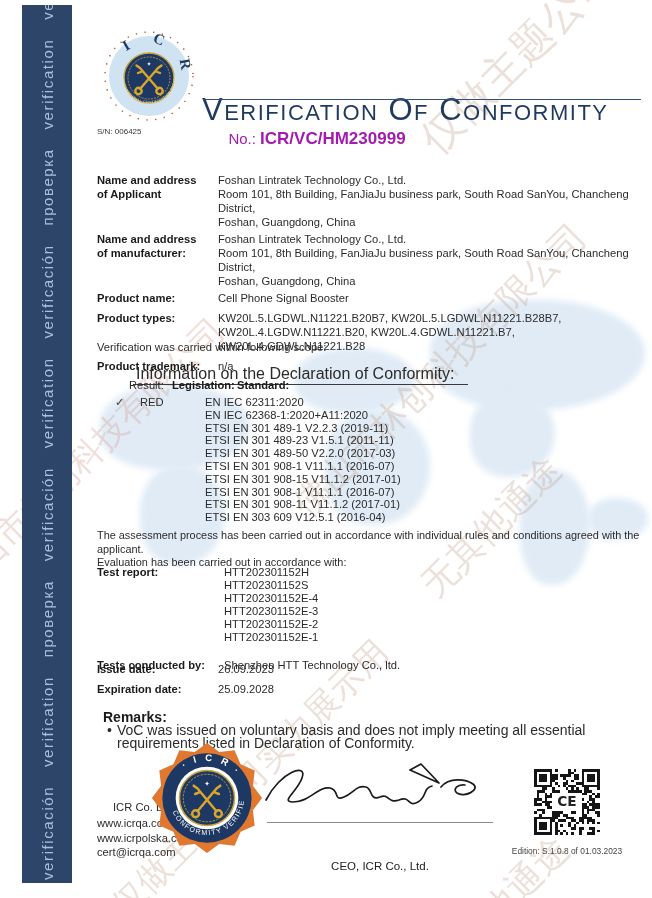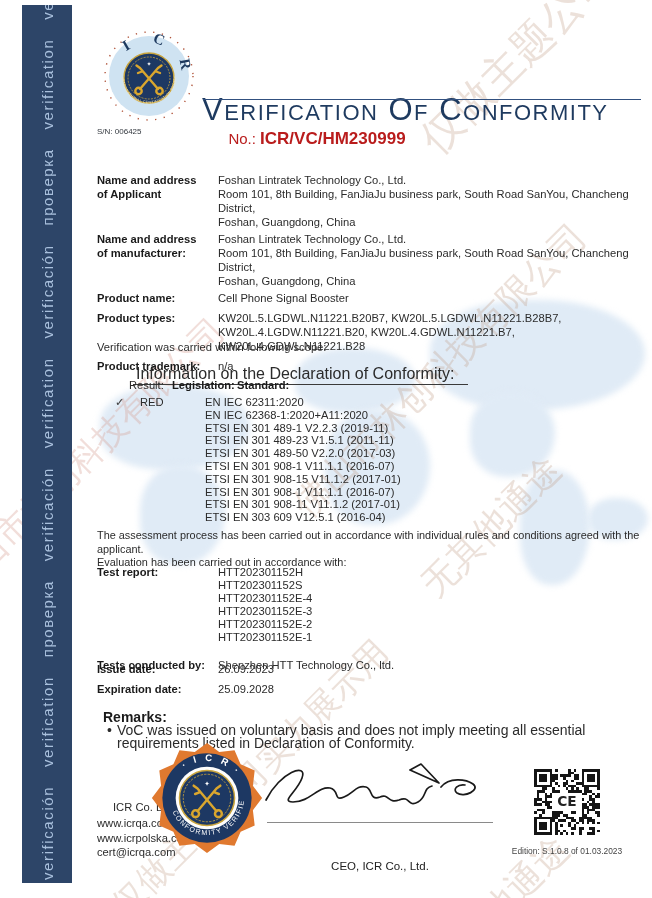--- a/index.html
+++ b/index.html
@@ -21,41 +21,41 @@
            display:flex;align-items:center;justify-content:center;overflow:hidden;}
   .sidebar-text{writing-mode:vertical-rl;transform:rotate(180deg);white-space:nowrap;max-height:872px;
                 font-size:15px;letter-spacing:1.6px;word-spacing:13px;color:#a9c0dd;}
   .content{position:absolute;left:0;top:0;width:652px;height:898px;z-index:3;}
   
   .logo{position:absolute;left:99px;top:26px;width:100px;height:100px;}
   .title{position:absolute;left:202px;top:44px;width:440px;font-variant:small-caps;
          font-size:31px;letter-spacing:1.5px;color:#1e3a5f;margin-top:48px;}
   .title-rule{position:absolute;left:203px;top:99px;width:438px;border-top:1.6px solid #31507f;}
   .sn{position:absolute;left:97px;top:127px;font-size:8px;color:#33383f;}
-  .certno{position:absolute;left:97px;top:129px;width:440px;text-align:center;font-size:15px;color:#b91c1c;}
+  .certno{position:absolute;left:97px;top:129px;width:440px;text-align:center;font-size:15px;color:#a21caf;}
   .certno b{font-size:17px;}
   
   .fields{position:absolute;left:97px;top:173px;width:545px;font-size:11.2px;line-height:14px;}
   .frow{display:grid;grid-template-columns:121px 1fr;}
   .flabel{font-weight:bold;color:#1a1a1a;padding-right:8px;}
   .prewrap{white-space:pre-line;}
   .g3{margin-bottom:3px;} .g6{margin-bottom:6px;}
   .scope{position:absolute;left:97px;top:341px;font-size:11.2px;}
   .doc-head{position:absolute;left:133px;top:365px;font-size:16px;border-bottom:1px solid #3a3a3a;
             padding:0 14px 1px 3px;}
   .thead,.tbody{position:absolute;left:97px;width:545px;display:grid;grid-template-columns:43px 65px 1fr;
             font-size:11.2px;}
   .thead{top:379px;font-weight:bold;color:#1a1a1a;padding-left:32px;}
   .thead .th0{font-weight:normal;color:#2b2b2b;}
   .tbody{top:396px;line-height:12.8px;}
   .checkcell{padding-left:18px;color:#444;}
   .std-list div{line-height:12.8px;}
   .assessment{position:absolute;left:97px;top:529px;width:546px;font-size:10.9px;line-height:13.5px;}
   .report{position:absolute;left:97px;top:566px;width:545px;font-size:11.2px;}
-  .report .frow{grid-template-columns:121px 1fr;}
+  .report .frow{grid-template-columns:121px 1fr;gap:6px;}
   .report-list div{line-height:13.1px;}
   .conducted{margin-top:14px;}
   .dates{position:absolute;left:97px;top:659px;width:545px;font-size:11.2px;line-height:20px;}
   .remarks{position:absolute;left:103px;top:711px;width:546px;font-size:14px;line-height:13px;}
   .remarks .rlabel{font-weight:bold;color:#1a1a1a;}
   .remarks-list div{padding-left:14px;position:relative;}
   .remarks-list div::before{content:"•";position:absolute;left:4px;}
   
   .company{position:absolute;left:97px;top:800px;font-size:11.2px;line-height:14.4px;}
   .company .cname{margin-bottom:2px;margin-left:16px;}

